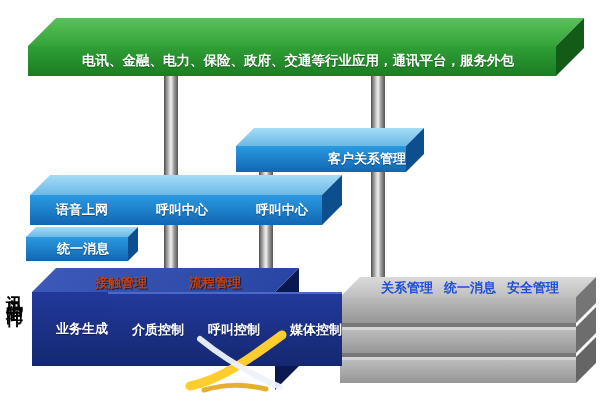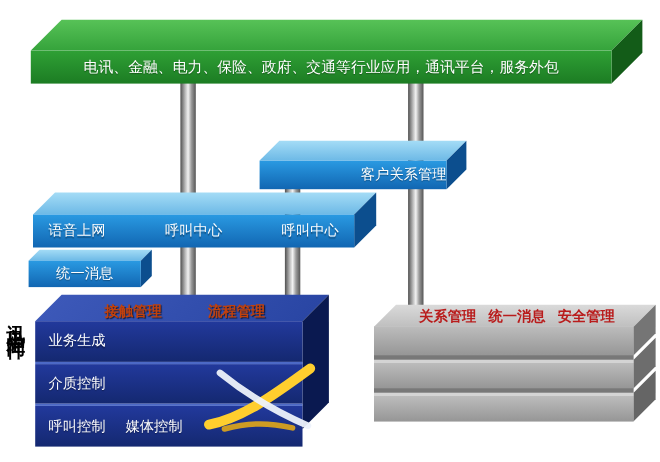--- a/index.html
+++ b/index.html
@@ -8,34 +8,34 @@
          font-family:"Liberation Sans","DejaVu Sans",sans-serif;}
 
   
   .face-top{position:absolute;transform:skewX(-45deg);transform-origin:0 100%;}
   .face-side{position:absolute;transform:skewY(-45deg);transform-origin:0 0;}
   .face-front{position:absolute;display:flex;align-items:center;}
 
   .pillar{position:absolute;width:14px;border-radius:2px;
     background:linear-gradient(90deg,#4f4f4f 0%,#bcbcbc 32%,#f2f2f2 50%,#9a9a9a 72%,#555 100%);}
 
-  .lbl{color:#fff;font-weight:normal;font-size:13px;white-space:nowrap;
-       text-shadow:0 1px 1px rgba(0,0,0,.35);}
-  .lbl-dark{color:#b91c1c;font-weight:bold;font-size:13px;white-space:nowrap;text-align:right;}
+  .lbl{color:#fff;font-weight:bold;font-size:13px;white-space:nowrap;
+       text-shadow:0 1px 1px rgba(0,0,0,.35);margin-left:12px;}
+  .lbl-dark{color:#1d4ed8;font-weight:bold;font-size:13px;white-space:nowrap;text-align:right;}
   .lbl-yellow{position:absolute;color:#c2410c;font-weight:bold;font-size:13px;white-space:nowrap;
        text-shadow:1px 1px 1px rgba(0,0,0,.65);}
 
   
   .blue-front{background:linear-gradient(180deg,#2a9ae2,#1166b2);}
   .blue-top{background:linear-gradient(180deg,#a4dcf6,#6db9e6);}
   .blue-side{background:#0c4e8e;}
 
   
-  .mw-front{left:32px;top:292px;width:243px;height:114px;position:absolute;
-            display:flex;flex-direction:column;}
+  .mw-front{left:32px;top:292px;width:243px;height:74px;position:absolute;
+            display:flex;flex-direction:row;}
   .mw-row{flex:1;display:flex;align-items:center;gap:18px;padding-left:12px;
           background:linear-gradient(180deg,#22399c,#142870);}
   .mw-row + .mw-row{border-top:2px solid #4c69c6;}
 
   
   .gray-front{background:linear-gradient(180deg,#bcbcbc,#969696);}
   .gray-top{background:linear-gradient(180deg,#dadada,#bfbfbf);}
 
   .vlabel{position:absolute;left:3px;top:281px;writing-mode:vertical-rl;text-orientation:upright;
           font-weight:bold;font-size:17px;letter-spacing:4px;color:#000;}

